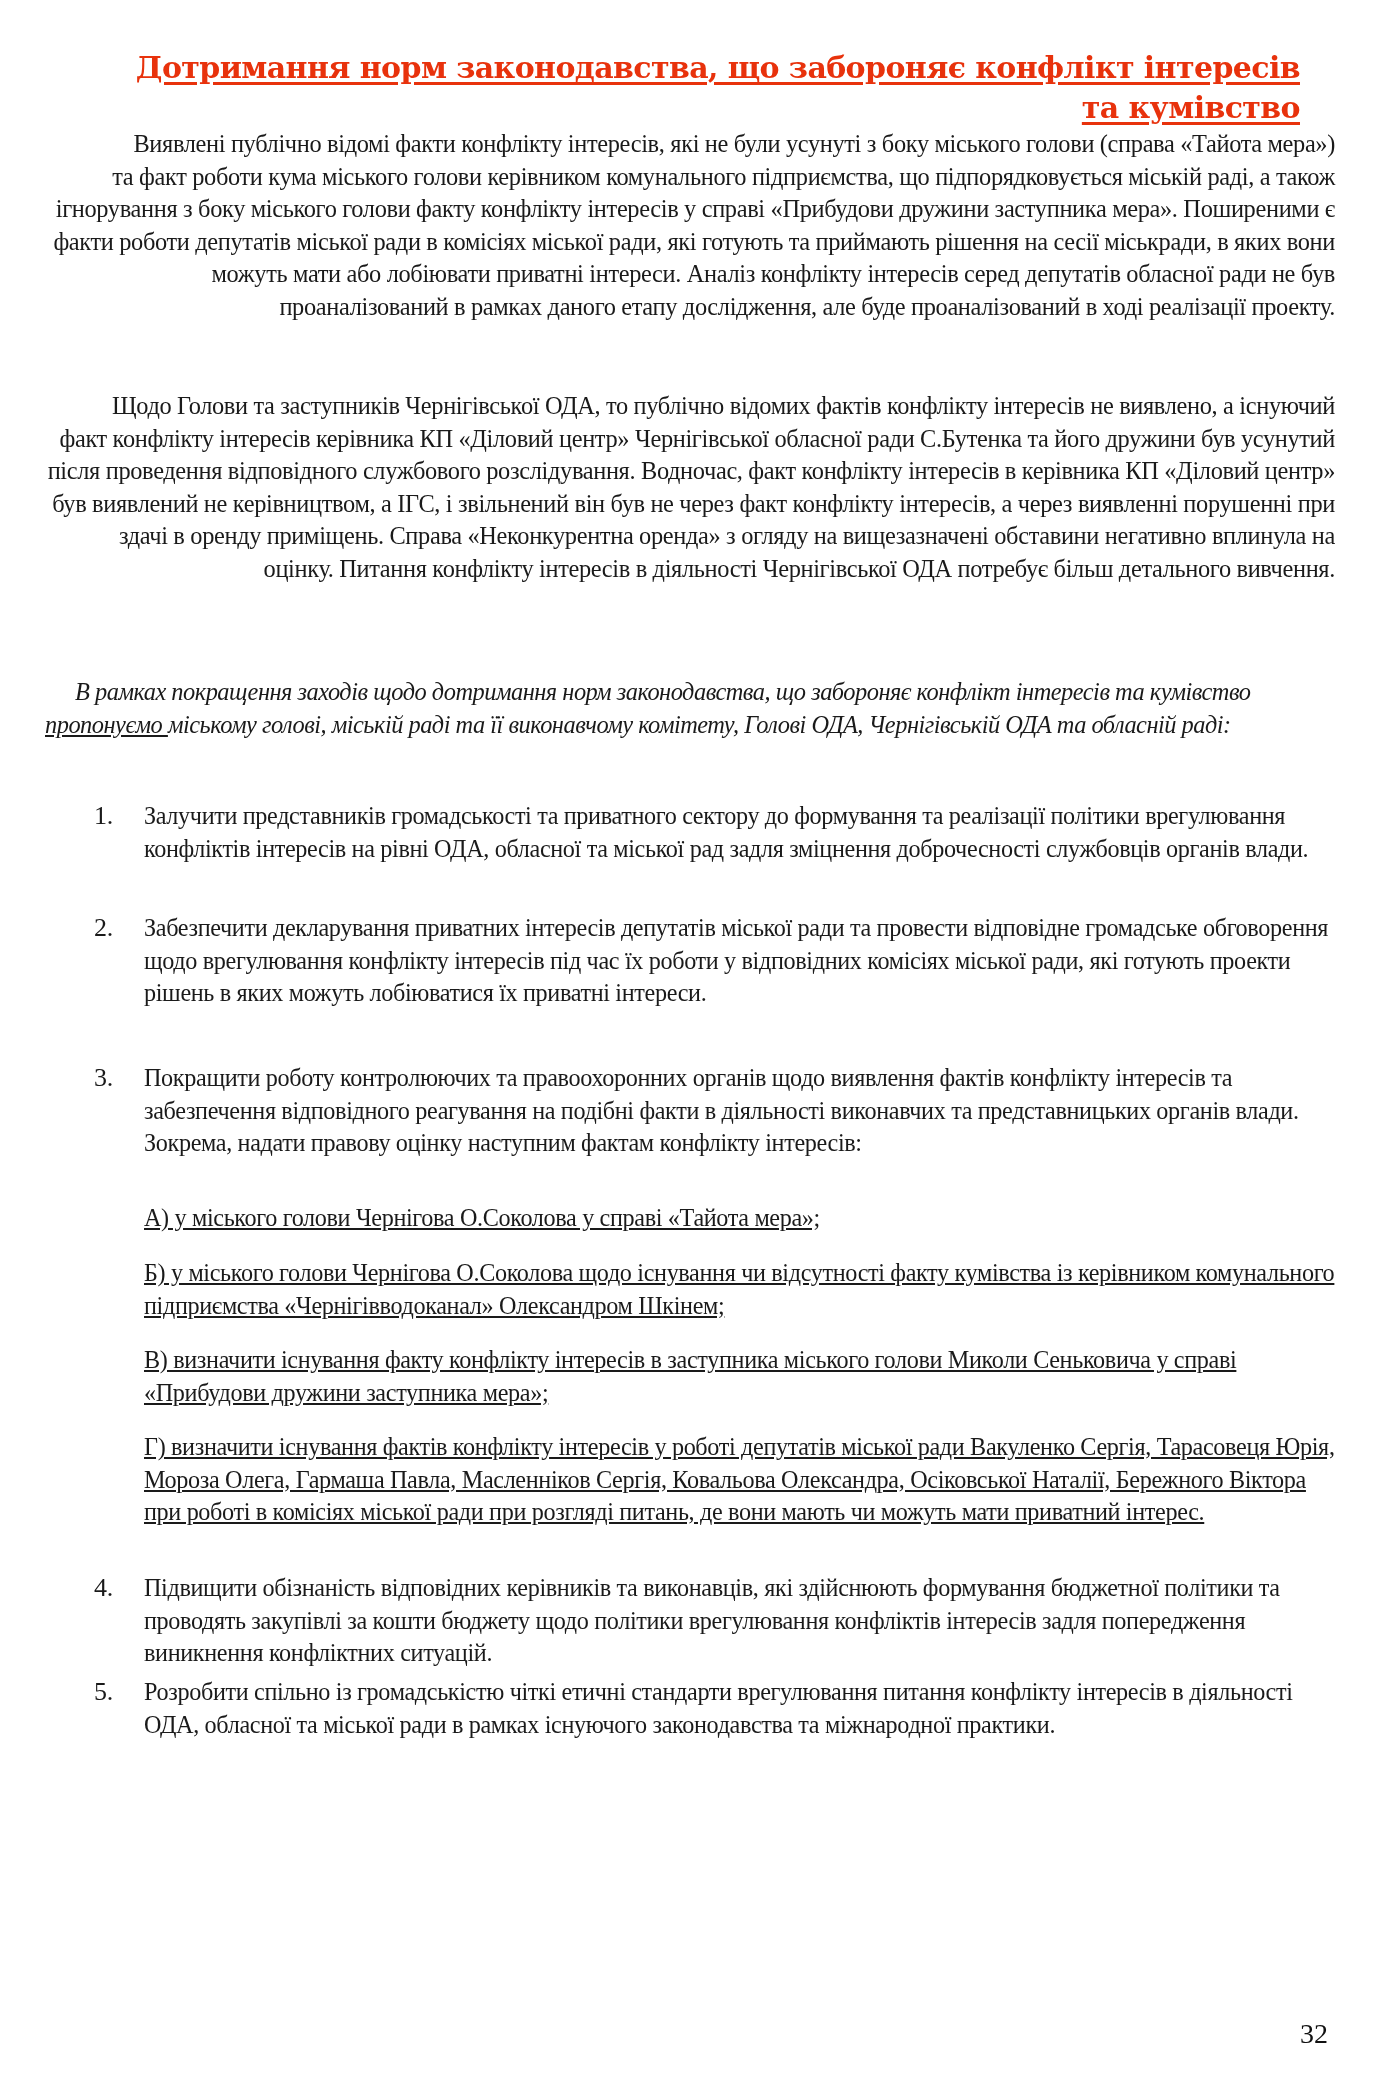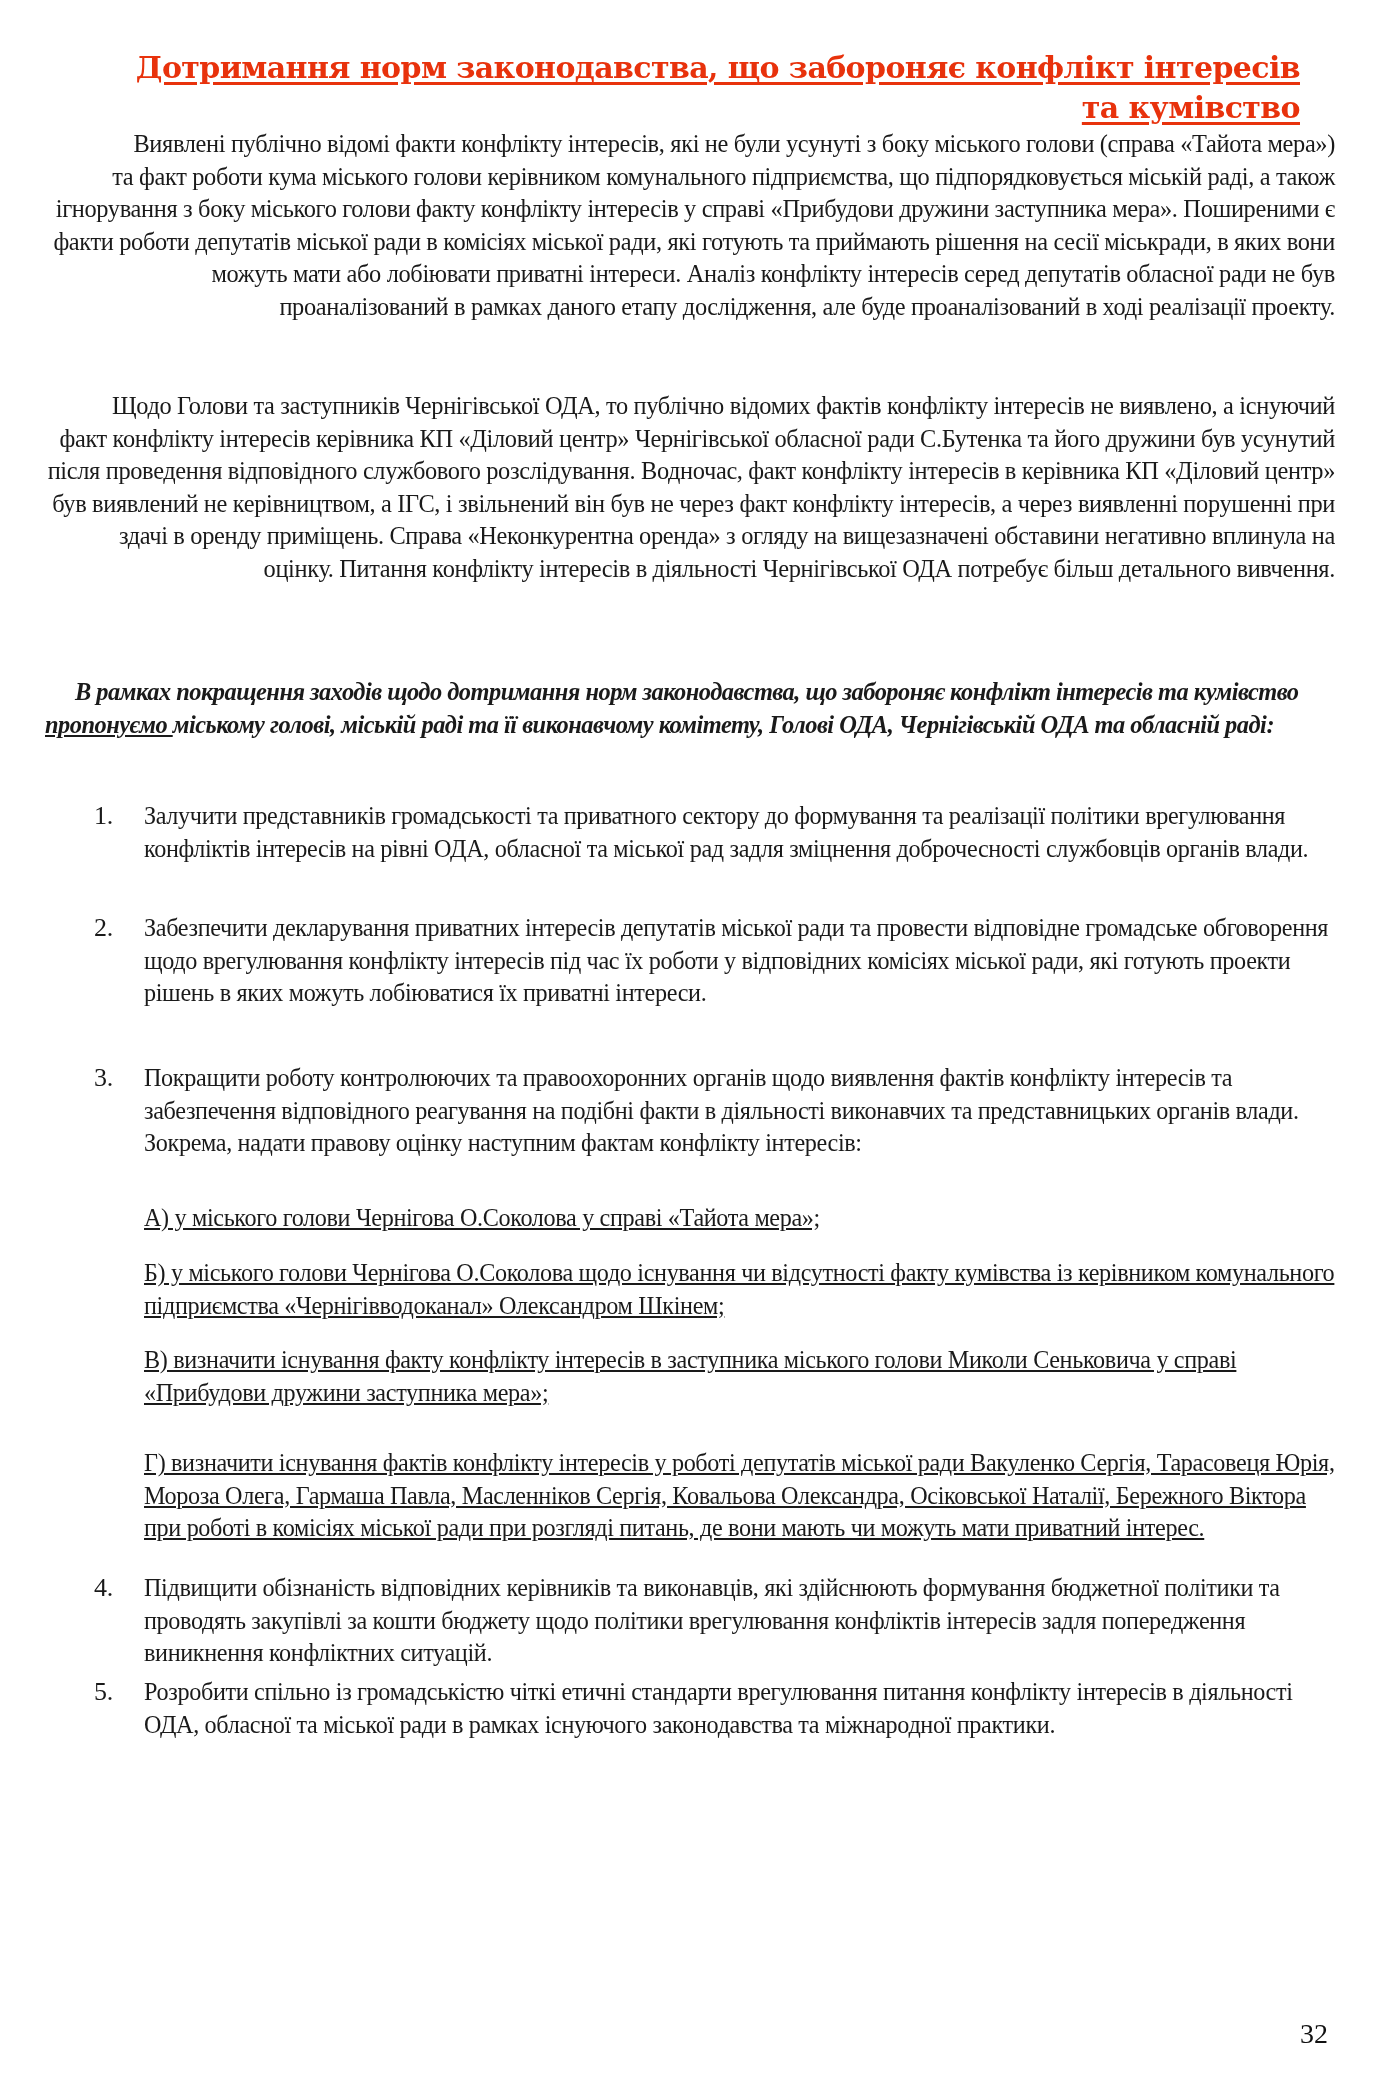--- a/index.html
+++ b/index.html
@@ -17,21 +17,21 @@
     text-decoration-thickness: 3px; text-underline-offset: 4px;
     letter-spacing: -0.6px;
   }
   .para {
     position: absolute; left: 45px; width: 1290px;
     font-size: 24.4px; line-height: 32.6px; text-align: right;
     letter-spacing: -0.35px;
   }
   .emph {
     position: absolute; left: 45px; width: 1290px; top: 676px;
-    font-size: 24.4px; line-height: 32.8px; font-style: italic; font-weight: bold;
+    font-size: 24.4px; line-height: 32.8px; font-style: italic; font-weight: normal;
     letter-spacing: -0.5px;
   }
   .emph .u { text-decoration: underline; }
   .item {
     position: absolute; left: 94px; width: 1250px;
     font-size: 24.2px; line-height: 32.6px; letter-spacing: -0.35px;
   }
   .item .num { position: absolute; left: 0; top: 0; width: 50px; font-size: 26px; }
   .item .txt { margin-left: 50px; display: block; }
   .sub {
@@ -67,21 +67,21 @@
   </div>
 
   <div class="item" style="top:1062px;">
     <span class="num">3.</span>
     <span class="txt">Покращити роботу контролюючих та правоохоронних органів щодо виявлення фактів конфлікту інтересів та забезпечення відповідного реагування на подібні факти в діяльності виконавчих та представницьких органів влади. Зокрема, надати правову оцінку наступним фактам конфлікту інтересів:</span>
   </div>
 
   <div class="sub" style="top:1202px;">А) у міського голови Чернігова О.Соколова  у  справі «Тайота мера»;</div>
   <div class="sub" style="top:1257px;">Б) у міського голови Чернігова О.Соколова  щодо існування чи відсутності факту кумівства із керівником комунального підприємства «Чернігівводоканал» Олександром Шкінем;</div>
   <div class="sub" style="top:1344px;">В) визначити існування факту конфлікту інтересів в заступника міського голови Миколи Сеньковича у справі «Прибудови дружини заступника мера»;</div>
-  <div class="sub" style="top:1431px;margin-top:16px;">Г) визначити існування фактів конфлікту інтересів у роботі депутатів міської  ради Вакуленко Сергія, Тарасовеця Юрія, Мороза Олега, Гармаша Павла, Масленніков Сергія, Ковальова Олександра, Осіковської Наталії, Бережного Віктора  при роботі в комісіях міської ради при розгляді питань, де вони мають чи можуть мати приватний інтерес.</div>
+  <div class="sub" style="top:1431px;">Г) визначити існування фактів конфлікту інтересів у роботі депутатів міської  ради Вакуленко Сергія, Тарасовеця Юрія, Мороза Олега, Гармаша Павла, Масленніков Сергія, Ковальова Олександра, Осіковської Наталії, Бережного Віктора  при роботі в комісіях міської ради при розгляді питань, де вони мають чи можуть мати приватний інтерес.</div>
 
   <div class="item" style="top:1572px;">
     <span class="num">4.</span>
     <span class="txt">Підвищити  обізнаність   відповідних  керівників та виконавців, які здійснюють формування бюджетної політики та проводять закупівлі за кошти бюджету щодо політики   врегулювання конфліктів  інтересів задля попередження виникнення  конфліктних ситуацій.</span>
   </div>
 
   <div class="item" style="top:1676px;">
     <span class="num">5.</span>
     <span class="txt">Розробити  спільно із громадськістю чіткі етичні стандарти врегулювання питання конфлікту інтересів в діяльності ОДА, обласної та міської ради в рамках існуючого законодавства та міжнародної практики.</span>
   </div>

